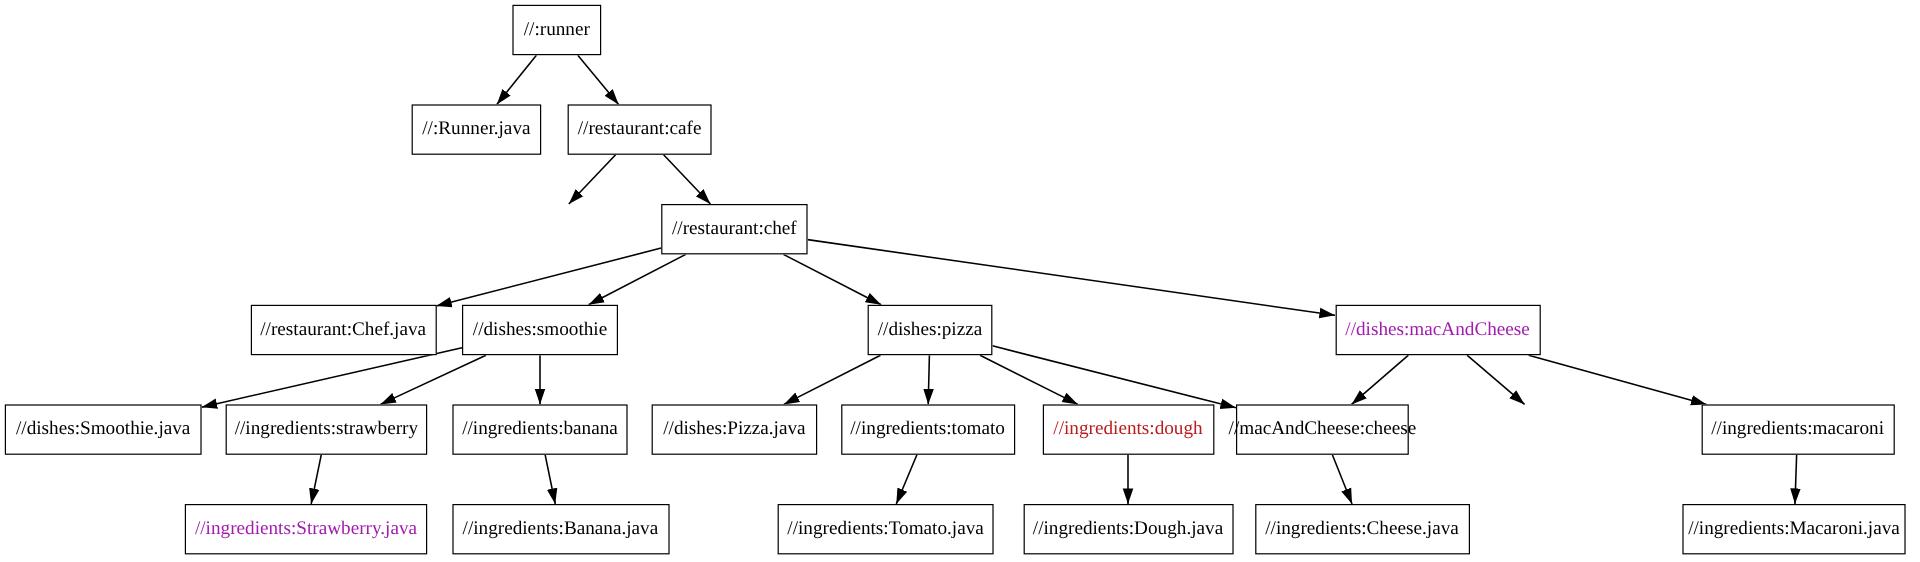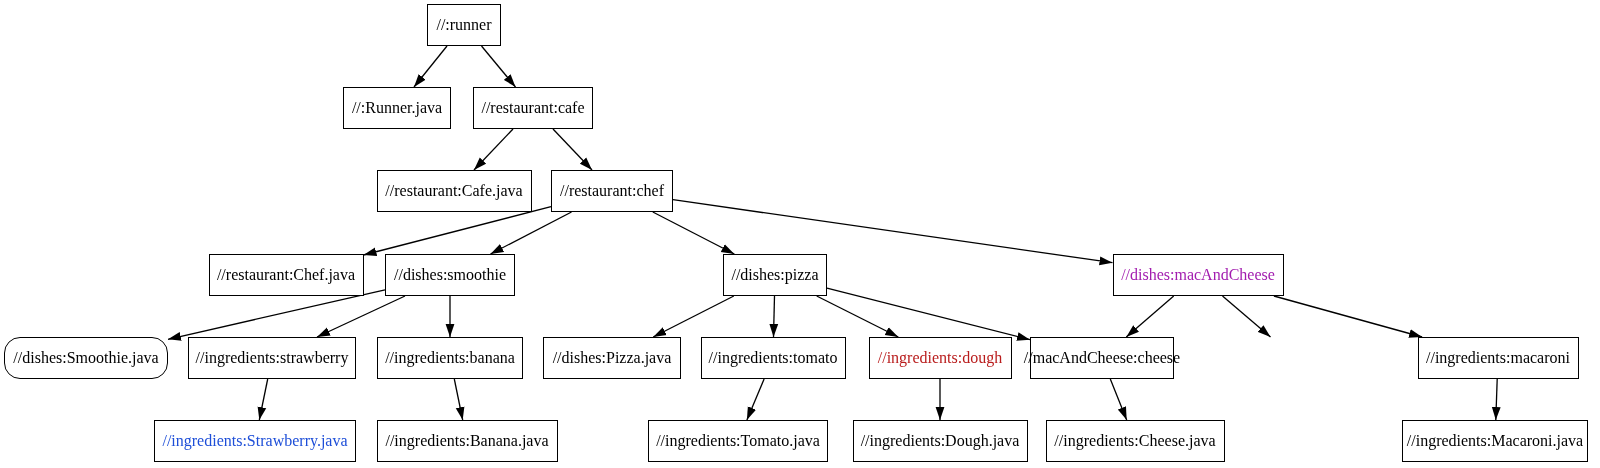--- a/index.html
+++ b/index.html
@@ -57,33 +57,32 @@
       <line x1="267.7" y1="379.0" x2="259.3" y2="420.0" stroke="#000000" stroke-width="1.3" marker-end="url(#arrowhead)"></line>
       <line x1="454.3" y1="379.0" x2="462.7" y2="420.0" stroke="#000000" stroke-width="1.3" marker-end="url(#arrowhead)"></line>
       <line x1="764.1" y1="379.0" x2="746.9" y2="420.0" stroke="#000000" stroke-width="1.3" marker-end="url(#arrowhead)"></line>
       <line x1="940.0" y1="379.0" x2="940.0" y2="420.0" stroke="#000000" stroke-width="1.3" marker-end="url(#arrowhead)"></line>
       <line x1="1110.3" y1="379.0" x2="1126.7" y2="420.0" stroke="#000000" stroke-width="1.3" marker-end="url(#arrowhead)"></line>
       <line x1="1497.2" y1="379.0" x2="1495.8" y2="420.0" stroke="#000000" stroke-width="1.3" marker-end="url(#arrowhead)"></line>
     </svg>
 <div class="node" style="left: 427px; top: 4px; width: 74px; height: 42px; background: rgb(255, 255, 255); border-color: rgb(0, 0, 0); color: rgb(0, 0, 0);">//:runner</div>
     <div class="node" style="left: 343px; top: 87px; width: 108px; height: 42px; background: rgb(255, 255, 255); border-color: rgb(0, 0, 0); color: rgb(0, 0, 0);">//:Runner.java</div>
     <div class="node" style="left: 473px; top: 87px; width: 120px; height: 42px; background: rgb(255, 255, 255); border-color: rgb(0, 0, 0); color: rgb(0, 0, 0);">//restaurant:cafe</div>
-    <div class="node" style="left: 376.5px; top: 170px; width: 155px; height: 42px; background: rgb(255, 255, 255); border-color: rgb(0, 0, 0); color: rgb(0, 0, 0);">//restaurant:Cafe.java</div>
     <div class="node" style="left: 551px; top: 170px; width: 122px; height: 42px; background: rgb(255, 255, 255); border-color: rgb(0, 0, 0); color: rgb(0, 0, 0); text-align: center;">//restaurant:chef</div>
     <div class="node" style="left: 208.5px; top: 254px; width: 155px; height: 42px; background: rgb(255, 255, 255); border-color: rgb(0, 0, 0); color: rgb(0, 0, 0);">//restaurant:Chef.java</div>
     <div class="node" style="left: 385px; top: 254px; width: 130px; height: 42px; background: rgb(255, 255, 255); border-color: rgb(0, 0, 0); color: rgb(0, 0, 0);">//dishes:smoothie</div>
     <div class="node" style="left: 723px; top: 254px; width: 104px; height: 42px; background: rgb(255, 255, 255); border-color: rgb(0, 0, 0); color: rgb(0, 0, 0);">//dishes:pizza</div>
     <div class="node" style="left: 1112.5px; top: 254px; width: 171px; height: 42px; background: rgb(255, 255, 255); border-color: rgb(0, 0, 0); color: #a21caf;">//dishes:macAndCheese</div>
-    <div class="node" style="left: 4px; top: 337px; width: 164px; height: 42px; background: rgb(255, 255, 255); border-color: rgb(0, 0, 0); color: rgb(0, 0, 0); border-radius: 16px;">//dishes:Smoothie.java</div>
+    <div class="node" style="left: 4px; top: 337px; width: 164px; height: 42px; background: rgb(255, 255, 255); border-color: rgb(0, 0, 0); color: rgb(0, 0, 0);">//dishes:Smoothie.java</div>
     <div class="node" style="left: 188px; top: 337px; width: 168px; height: 42px; background: rgb(255, 255, 255); border-color: rgb(0, 0, 0); color: rgb(0, 0, 0);">//ingredients:strawberry</div>
     <div class="node" style="left: 377px; top: 337px; width: 146px; height: 42px; background: rgb(255, 255, 255); border-color: rgb(0, 0, 0); color: rgb(0, 0, 0);">//ingredients:banana</div>
     <div class="node" style="left: 543px; top: 337px; width: 138px; height: 42px; background: rgb(255, 255, 255); border-color: rgb(0, 0, 0); color: rgb(0, 0, 0);">//dishes:Pizza.java</div>
     <div class="node" style="left: 700.5px; top: 337px; width: 145px; height: 42px; background: rgb(255, 255, 255); border-color: rgb(0, 0, 0); color: rgb(0, 0, 0);">//ingredients:tomato</div>
     <div class="node" style="left: 868.5px; top: 337px; width: 143px; height: 42px; background: rgb(255, 255, 255); border-color: rgb(0, 0, 0); color: #b91c1c;">//ingredients:dough</div>
     <div class="node" style="left: 1030px; top: 337px; width: 144px; height: 42px; background: rgb(255, 255, 255); border-color: rgb(0, 0, 0); color: rgb(0, 0, 0);">//macAndCheese:cheese</div>
     <div class="node" style="left: 1417.5px; top: 337px; width: 161px; height: 42px; background: rgb(255, 255, 255); border-color: rgb(0, 0, 0); color: rgb(0, 0, 0);">//ingredients:macaroni</div>
-    <div class="node" style="left: 154px; top: 420px; width: 202px; height: 42px; background: rgb(255, 255, 255); border-color: rgb(0, 0, 0); color: #1d4ed8;">//ingredients:Strawberry.java</div>
+    <div class="node" style="left: 154px; top: 420px; width: 202px; height: 42px; background: rgb(255, 255, 255); border-color: rgb(0, 0, 0); color: #a21caf;">//ingredients:Strawberry.java</div>
     <div class="node" style="left: 376.5px; top: 420px; width: 181px; height: 42px; background: rgb(255, 255, 255); border-color: rgb(0, 0, 0); color: rgb(0, 0, 0);">//ingredients:Banana.java</div>
     <div class="node" style="left: 648px; top: 420px; width: 180px; height: 42px; background: rgb(255, 255, 255); border-color: rgb(0, 0, 0); color: rgb(0, 0, 0);">//ingredients:Tomato.java</div>
     <div class="node" style="left: 852.5px; top: 420px; width: 175px; height: 42px; background: rgb(255, 255, 255); border-color: rgb(0, 0, 0); color: rgb(0, 0, 0);">//ingredients:Dough.java</div>
     <div class="node" style="left: 1045.5px; top: 420px; width: 179px; height: 42px; background: rgb(255, 255, 255); border-color: rgb(0, 0, 0); color: rgb(0, 0, 0);">//ingredients:Cheese.java</div>
     <div class="node" style="left: 1402px; top: 420px; width: 186px; height: 42px; background: rgb(255, 255, 255); border-color: rgb(0, 0, 0); color: rgb(0, 0, 0);">//ingredients:Macaroni.java</div>
   </div>
 
 </body></html>

